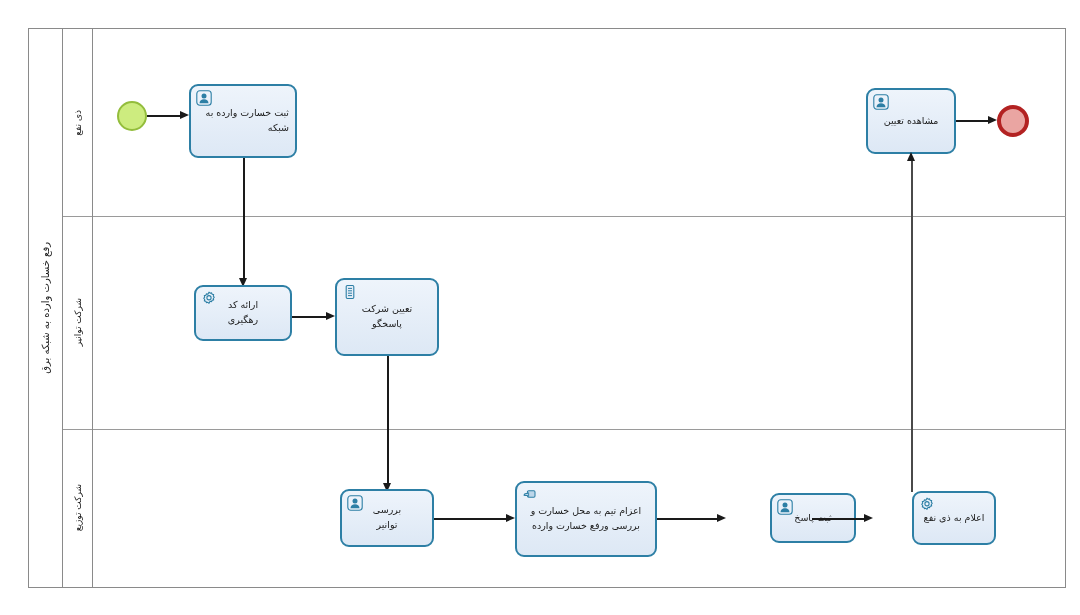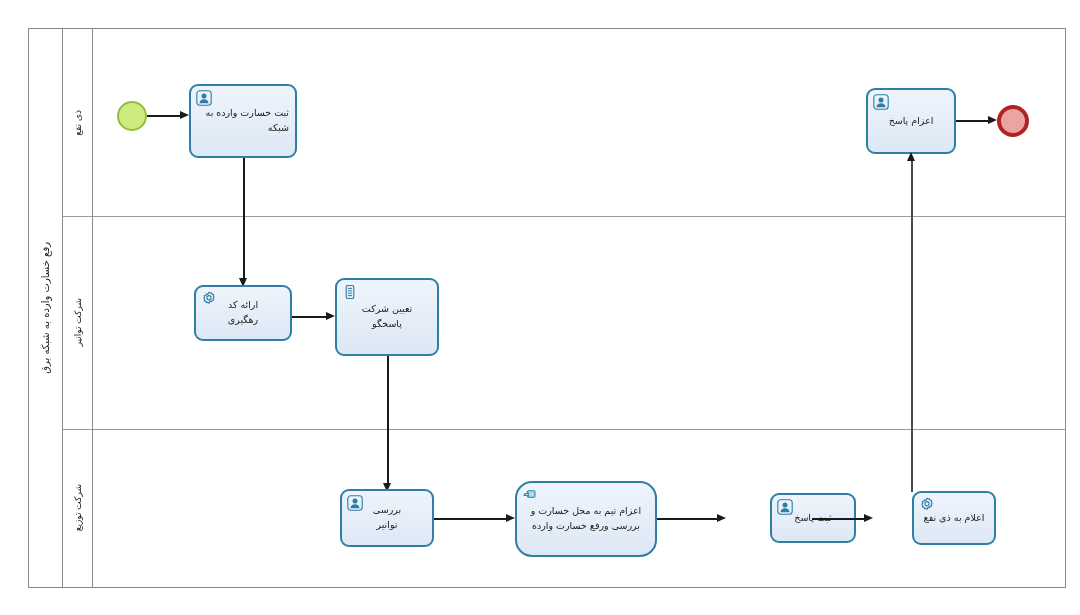--- a/index.html
+++ b/index.html
@@ -224,21 +224,21 @@
   <div class="arrow arrow-down" style="left:239px; top:278px;"></div>
 
   <div class="task" style="left:866px; top:88px; width:90px; height:66px;">
     <span class="task-icon">
       <svg viewBox="0 0 16 16" width="16" height="16">
         <rect x="0.8" y="0.8" width="14.4" height="14.4" rx="3" ry="3" fill="none" stroke="#2d7fa5" stroke-width="1.1"></rect>
         <circle cx="8" cy="6" r="2.5" fill="#2d7fa5"></circle>
         <path d="M3.5 13.2c0-2.5 2-4 4.5-4s4.5 1.5 4.5 4z" fill="#2d7fa5"></path>
       </svg>
     </span>
-    <span class="task-label">اعزام پاسخ</span>
+    <span class="task-label">مشاهده تعیین</span>
   </div>
 
   <div class="conn conn-h" style="left:956px; top:120px; width:34px;"></div>
   <div class="arrow arrow-right" style="left:988px; top:116px;"></div>
 
   <div class="event event-end" style="left:997px; top:105px; width:32px; height:32px;"></div>
 
   <div class="task" style="left:194px; top:285px; width:98px; height:56px;">
     <span class="task-icon">
       <svg viewBox="0 0 16 16" width="16" height="16">
@@ -278,21 +278,21 @@
         <path d="M3.5 13.2c0-2.5 2-4 4.5-4s4.5 1.5 4.5 4z" fill="#2d7fa5"></path>
       </svg>
     </span>
     <span class="task-label">بررسی
 توانیر</span>
   </div>
 
   <div class="conn conn-h" style="left:434px; top:518px; width:74px;"></div>
   <div class="arrow arrow-right" style="left:506px; top:514px;"></div>
 
-  <div class="task" style="left:515px; top:481px; width:142px; height:76px;border-radius:17px;">
+  <div class="task" style="left:515px; top:481px; width:142px; height:76px;">
     <span class="task-icon">
       <svg viewBox="0 0 16 16" width="16" height="16">
         <path d="M2.2 8.4c0-1.1.8-1.9 1.9-1.9h1.3V5.0c0-.7.6-1.2 1.3-1.2h5.1c.7 0 1.2.5 1.2 1.2v4.0c0 .7-.5 1.2-1.2 1.2H6.7c-.7 0-1.3-.5-1.3-1.2v-.6H4.1c-1.1 0-1.9-.8-1.9-1.0z" fill="#bcd6ea" stroke="#2d7fa5" stroke-width="1.05" stroke-linejoin="round"></path>
         <line x1="6.6" y1="5.4" x2="6.6" y2="9.8" stroke="#2d7fa5" stroke-width="0.9"></line>
       </svg>
     </span>
     <span class="task-label">اعزام تیم به محل خسارت و
 بررسی ورفع خسارت وارده</span>
   </div>
 

